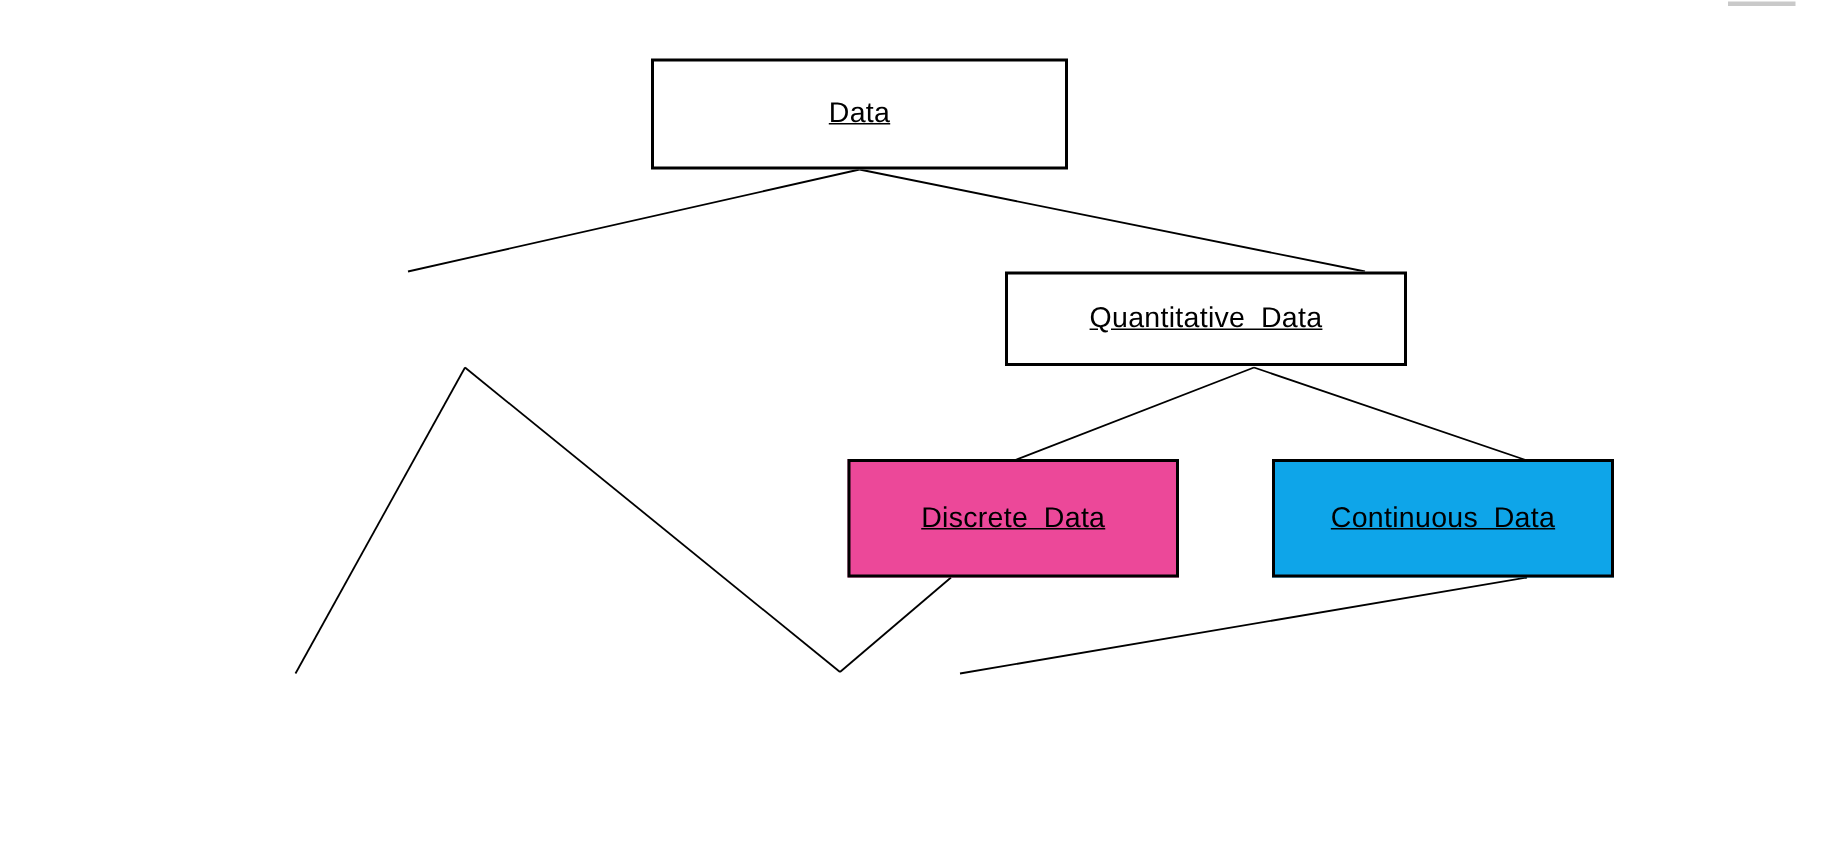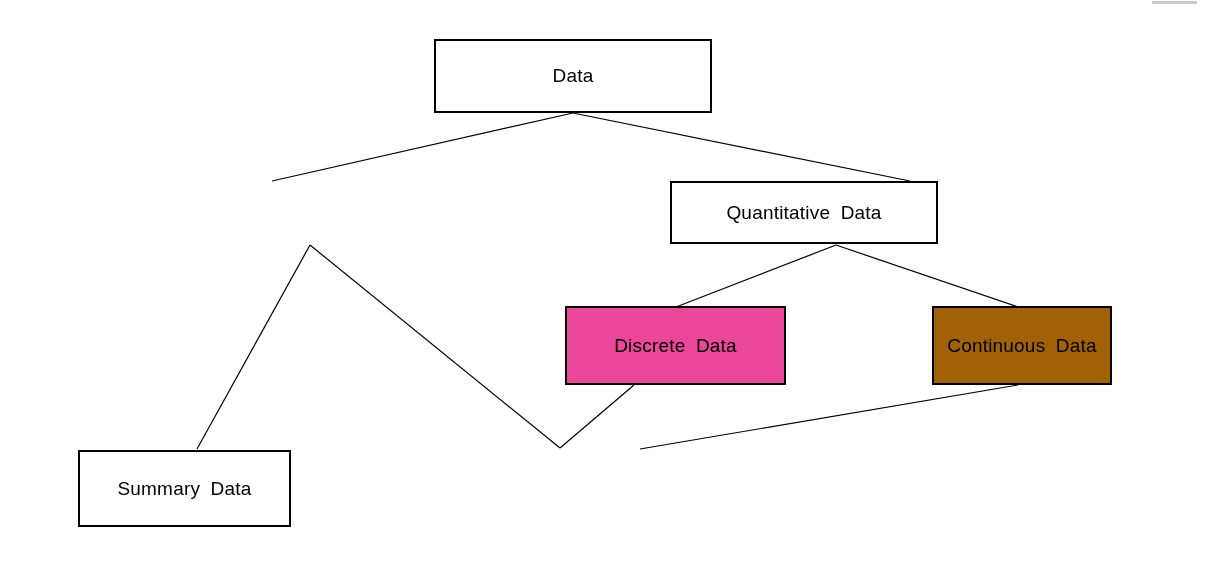--- a/index.html
+++ b/index.html
@@ -37,20 +37,21 @@
     display: flex;
     align-items: center;
     justify-content: center;
     text-align: left;
     color: #000000;
     font-size: 19px;
     line-height: 1.32;
     letter-spacing: 0.2px;
     word-spacing: 5px;
     white-space: pre-line;
+    text-decoration: underline;
   }
   .node-label {
     display: block;
     white-space: pre-line;
   }
   #corner-artifact {
     position: absolute;
     background: #c9c9c9;
     z-index: 3;
   }
@@ -79,24 +80,21 @@
 
 
   <div class="node" style="left: 670px; top: 181px; width: 268px; height: 63px; border-color: rgb(0, 0, 0); background: rgb(255, 255, 255); color: rgb(0, 0, 0);">
     <span class="node-label">Quantitative  Data</span>
   </div>
 
   <div class="node" style="left: 565px; top: 306px; width: 221px; height: 79px; border-color: rgb(0, 0, 0); background: #ec4899; color: rgb(0, 0, 0);">
     <span class="node-label">Discrete  Data</span>
   </div>
 
-  <div class="node" style="left: 932px; top: 306px; width: 180px; height: 79px; border-color: rgb(0, 0, 0); background: #a16207; color: rgb(0, 0, 0);">
+  <div class="node" style="left: 848px; top: 306px; width: 228px; height: 79px; border-color: rgb(0, 0, 0); background: #0ea5e9; color: rgb(0, 0, 0);">
     <span class="node-label">Continuous  Data</span>
   </div>
 
-  <div class="node" style="left: 78px; top: 450px; width: 213px; height: 77px; border-color: rgb(0, 0, 0); background: rgb(255, 255, 255); color: rgb(0, 0, 0);">
-    <span class="node-label">Summary  Data</span>
-  </div>
 
 
   <div id="corner-artifact" style="left: 1152px; top: 1px; width: 45px; height: 3px; background: rgb(201, 201, 201);"></div>
 
 </div>
 
 </body></html>

